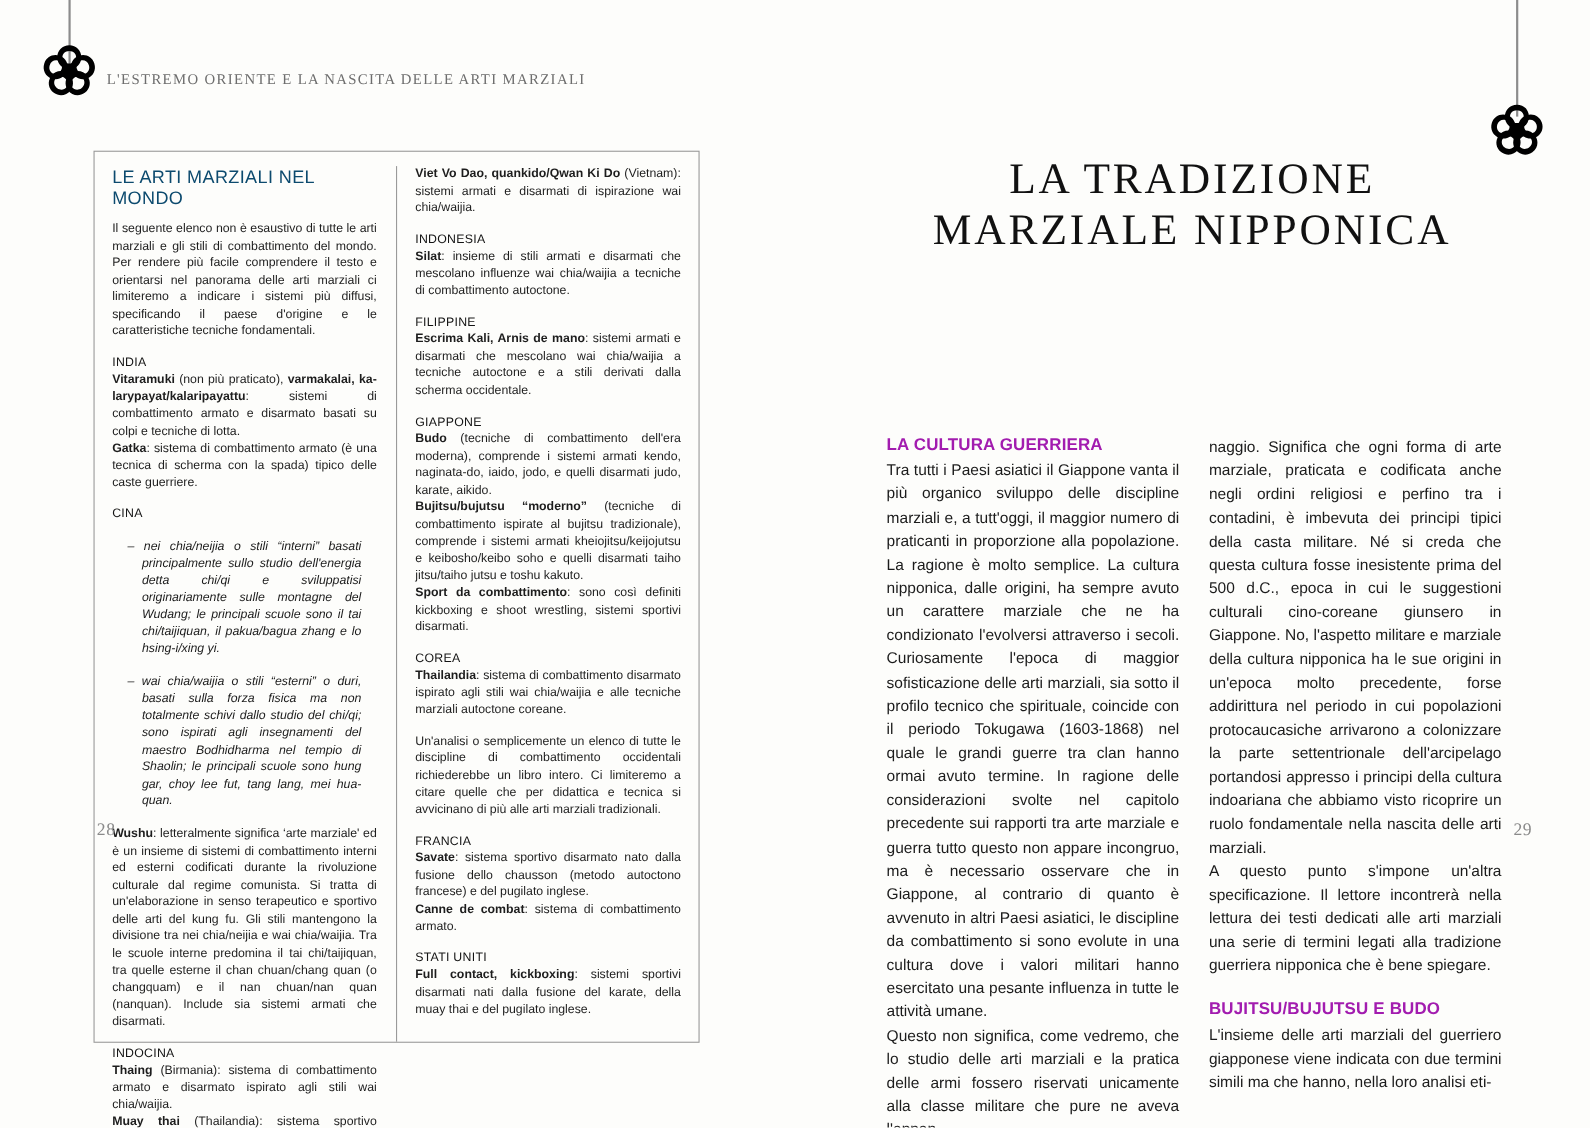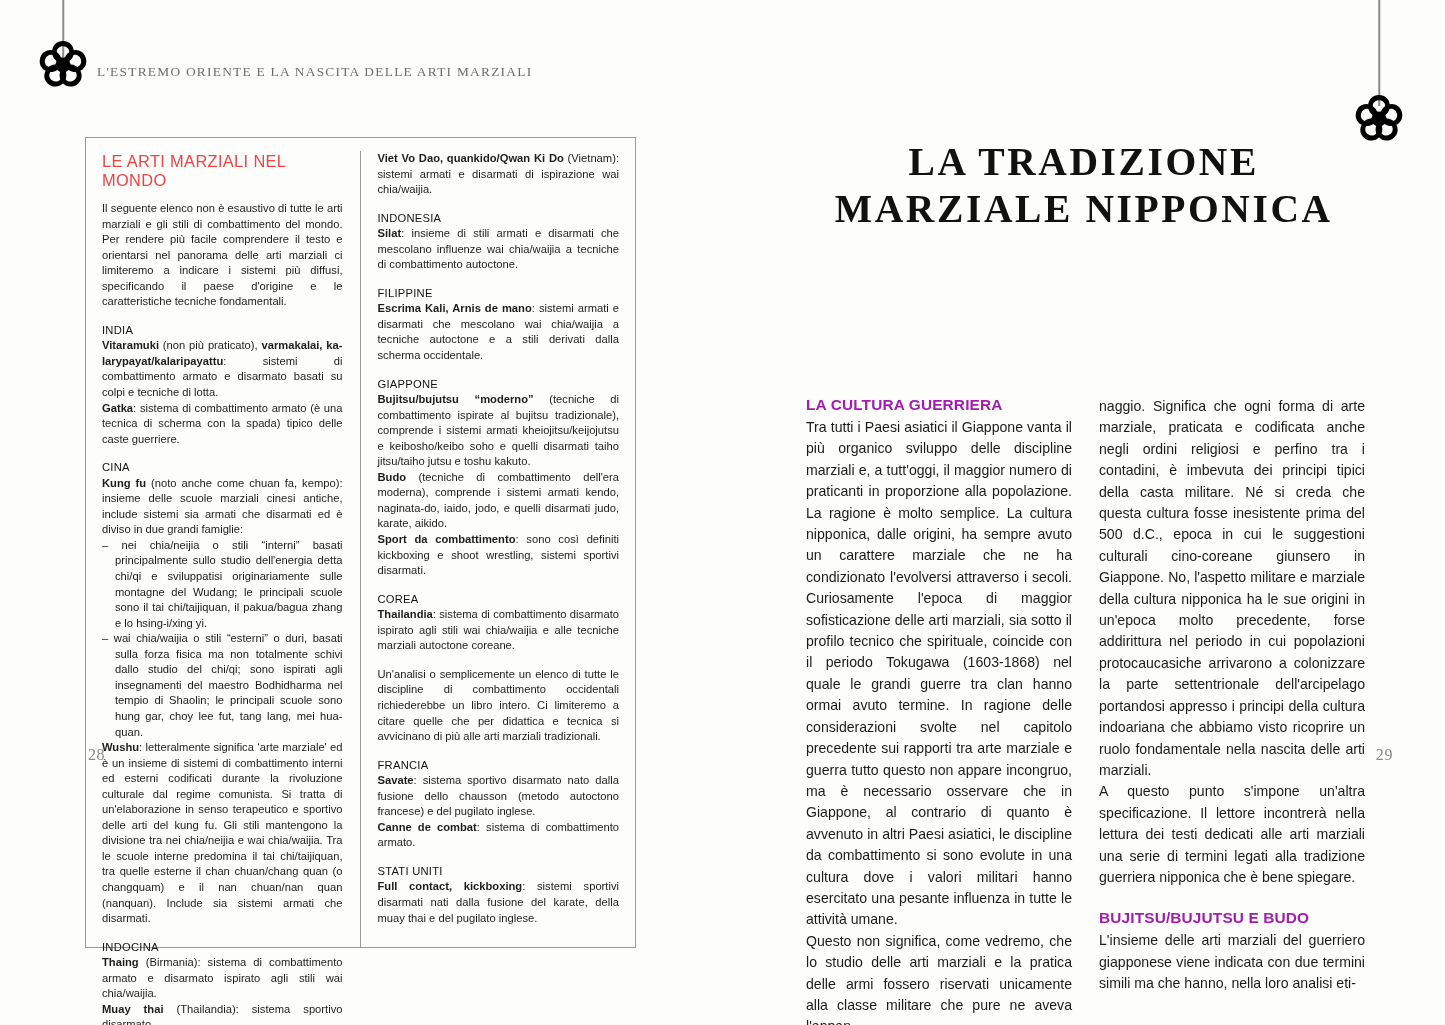--- a/index.html
+++ b/index.html
@@ -88,21 +88,21 @@
     width: 50%;
     box-sizing: border-box;
     padding: 0 17px;
   }
   .box-col.left  { padding-left: 16px;  padding-right: 17px; border-right: 1px solid #9a9a9a; }
   .box-col.right { padding-left: 17px;  padding-right: 16px; }
 
   .box-title {
     font-size: 16.4px;
     letter-spacing: 0.35px;
-    color: #ef4444;
+    color: #0c4a6e;
     margin: 1px 0 11px 0;
     font-weight: 400;
   }
 
   .box-p {
     font-size: 11.2px;
     line-height: 15.55px;
     text-align: justify;
     margin: 0 0 0 0;
     color: #1d1d1d;
@@ -124,36 +124,37 @@
     list-style: none;
     margin: 0;
     padding: 0;
   }
   ul.dashes li {
     font-size: 11.2px;
     line-height: 15.55px;
     text-align: justify;
     padding-left: 13px;
     text-indent: -13px;
-    margin: 0;
+    margin: 14px;
+    font-style: italic;
   }
 
   
   .chapter-title {
     position: absolute;
     left: 0;
     right: 0;
     top: 139px;
     text-align: center;
     font-family: "Liberation Serif", serif;
     font-size: 39.5px;
     line-height: 47px;
     letter-spacing: 2.6px;
     color: #111;
-    font-weight: 700;
+    font-weight: 400;
   }
   .chapter-title .l2 { display: block; }
 
   
   .rp-cols {
     position: absolute;
     left: 806px;
     top: 396px;
     width: 559px;
     display: flex;
@@ -207,21 +208,20 @@
 
           <p class="box-p">Il seguente elenco non è esaustivo di tutte le arti marziali e gli stili di combattimento del mondo. Per rendere più facile comprendere il testo e orientarsi nel panorama delle arti marziali ci limiteremo a indicare i sistemi più diffusi, specificando il paese d'origine e le caratteristiche tecniche fondamentali.</p>
 
           <div class="gap"></div>
           <p class="country">INDIA</p>
           <p class="box-p"><span class="bolded">Vitaramuki</span><span> (non più praticato), </span><span class="bolded">varmakalai, ka-larypayat/kalaripayattu</span><span>: sistemi di combattimento armato e disarmato basati su colpi e tecniche di lotta.</span></p>
           <p class="box-p"><span class="bolded">Gatka</span><span>: sistema di combattimento armato (è una tecnica di scherma con la spada) tipico delle caste guerriere.</span></p>
 
           <div class="gap"></div>
           <p class="country">CINA</p>
-          <p class="box-p"><span class="bolded">Kung fu</span><span> (noto anche come chuan fa, kempo): insieme delle scuole marziali cinesi antiche, include sistemi sia armati che disarmati ed è diviso in due grandi famiglie:</span></p>
           <ul class="dashes">
             <li>–&nbsp;nei chia/neijia o stili “interni” basati principalmente sullo studio dell'energia detta chi/qi e sviluppatisi originariamente sulle montagne del Wudang; le principali scuole sono il tai chi/taijiquan, il pakua/bagua zhang e lo hsing-i/xing yi.</li>
             <li>–&nbsp;wai chia/waijia o stili “esterni” o duri, basati sulla forza fisica ma non totalmente schivi dallo studio del chi/qi; sono ispirati agli insegnamenti del maestro Bodhidharma nel tempio di Shaolin; le principali scuole sono hung gar, choy lee fut, tang lang, mei hua-quan.</li>
           </ul>
           <p class="box-p"><span class="bolded">Wushu</span><span>: letteralmente significa ‘arte marziale' ed è un insieme di sistemi di combattimento interni ed esterni codificati durante la rivoluzione culturale dal regime comunista. Si tratta di un'elaborazione in senso terapeutico e sportivo delle arti del kung fu. Gli stili mantengono la divisione tra nei chia/neijia e wai chia/waijia. Tra le scuole interne predomina il tai chi/taijiquan, tra quelle esterne il chan chuan/chang quan (o changquam) e il nan chuan/nan quan (nanquan). Include sia sistemi armati che disarmati.</span></p>
 
           <div class="gap"></div>
           <p class="country">INDOCINA</p>
           <p class="box-p"><span class="bolded">Thaing</span><span> (Birmania): sistema di combattimento armato e disarmato ispirato agli stili wai chia/waijia.</span></p>
           <p class="box-p"><span class="bolded">Muay thai</span><span> (Thailandia): sistema sportivo disarmato.</span></p>
@@ -234,22 +234,22 @@
           <div class="gap"></div>
           <p class="country">INDONESIA</p>
           <p class="box-p"><span class="bolded">Silat</span><span>: insieme di stili armati e disarmati che mescolano influenze wai chia/waijia a tecniche di combattimento autoctone.</span></p>
 
           <div class="gap"></div>
           <p class="country">FILIPPINE</p>
           <p class="box-p"><span class="bolded">Escrima Kali, Arnis de mano</span><span>: sistemi armati e disarmati che mescolano wai chia/waijia a tecniche autoctone e a stili derivati dalla scherma occidentale.</span></p>
 
           <div class="gap"></div>
           <p class="country">GIAPPONE</p>
+          <p class="box-p"><span class="bolded">Budo</span><span> (tecniche di combattimento dell'era moderna), comprende i sistemi armati kendo, naginata-do, iaido, jodo, e quelli disarmati judo, karate, aikido.</span></p>
           <p class="box-p"><span class="bolded">Bujitsu/bujutsu “moderno”</span><span> (tecniche di combattimento ispirate al bujitsu tradizionale), comprende i sistemi armati kheiojitsu/keijojutsu e keibosho/keibo soho e quelli disarmati taiho jitsu/taiho jutsu e toshu kakuto.</span></p>
-          <p class="box-p"><span class="bolded">Budo</span><span> (tecniche di combattimento dell'era moderna), comprende i sistemi armati kendo, naginata-do, iaido, jodo, e quelli disarmati judo, karate, aikido.</span></p>
           <p class="box-p"><span class="bolded">Sport da combattimento</span><span>: sono così definiti kickboxing e shoot wrestling, sistemi sportivi disarmati.</span></p>
 
           <div class="gap"></div>
           <p class="country">COREA</p>
           <p class="box-p"><span class="bolded">Thailandia</span><span>: sistema di combattimento disarmato ispirato agli stili wai chia/waijia e alle tecniche marziali autoctone coreane.</span></p>
 
           <div class="gap"></div>
           <p class="box-p">Un'analisi o semplicemente un elenco di tutte le discipline di combattimento occidentali richiederebbe un libro intero. Ci limiteremo a citare quelle che per didattica e tecnica si avvicinano di più alle arti marziali tradizionali.</p>
 
           <div class="gap"></div>

